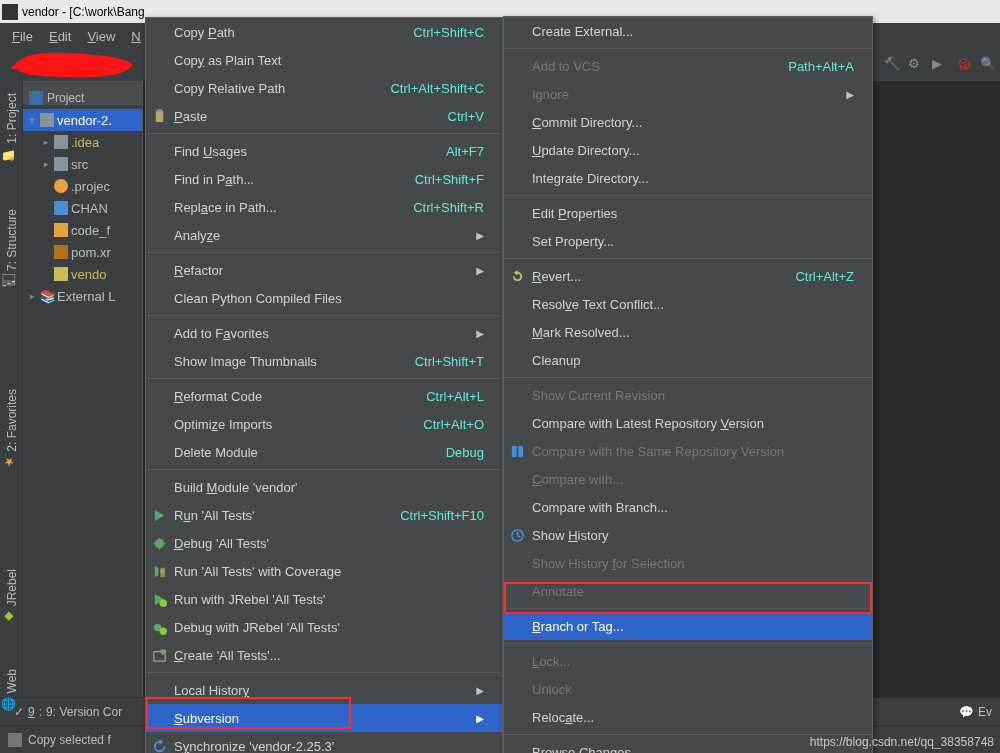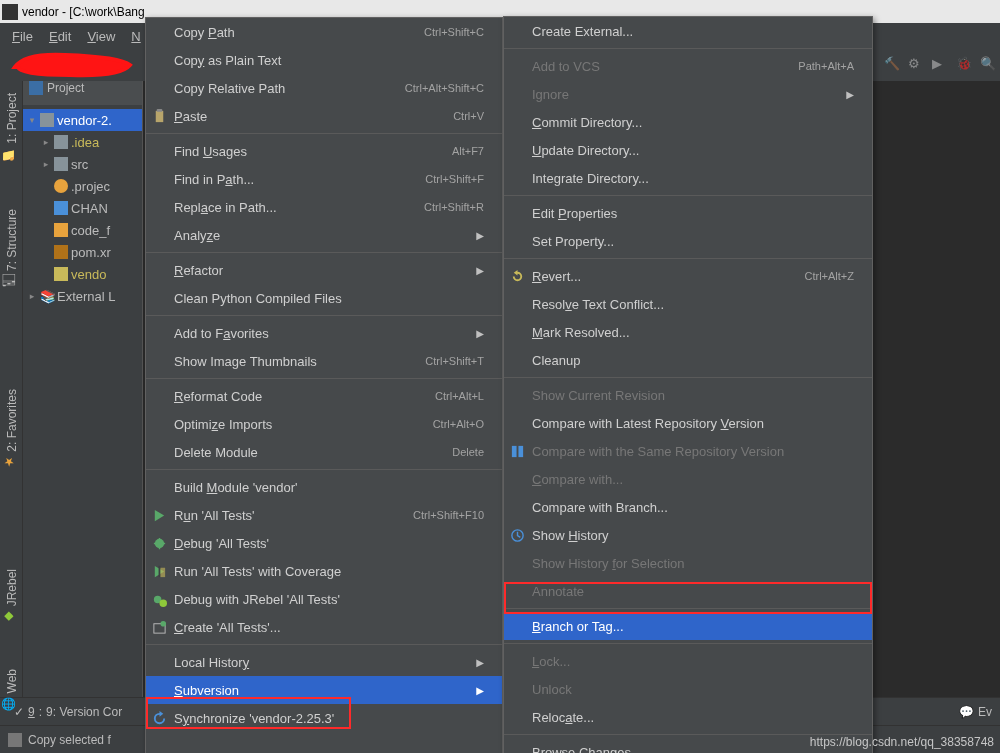--- a/index.html
+++ b/index.html
@@ -29,21 +29,21 @@
 .left-gutter .vtab{writing-mode:vertical-rl;transform:rotate(180deg);font-size:12px;color:#bbb;padding:8px 2px;white-space:nowrap;position:absolute}
 .left-gutter .vtab .gi{display:inline-block;width:14px;height:14px;margin-top:4px;vertical-align:middle}
 .vtab.proj{top:4px}
 .vtab.struct{top:120px}
 .vtab.fav{top:300px}
 .vtab.jreb{top:480px}
 .vtab.web{top:580px}
 
 
 .toolw{width:120px;background:#3c3f41;border-right:1px solid #555;display:flex;flex-direction:column}
-.toolw-header{height:24px;background:#4a4d4f;display:flex;align-items:flex-start;padding:0 6px;font-size:12px;gap:4px}
+.toolw-header{height:24px;background:#4a4d4f;display:flex;align-items:flex-end;padding:0 6px;font-size:12px;gap:4px}
 .toolw-header .picon{width:14px;height:14px;background:#3b6ea5}
 .tree{flex:1;padding:4px 0;font-size:13px;overflow:hidden;white-space:nowrap}
 .tree-row{display:flex;align-items:center;height:22px;padding-left:4px;gap:3px}
 .tree-row .ar{width:10px;color:#888;font-size:9px;text-align:center}
 .tree-row .fic{width:14px;height:14px;flex-shrink:0}
 .tree-row.sel{background:#2f65ca;color:#fff}
 .tree-row.ind1{padding-left:18px}
 .fic.dir{background:#87939a}
 .fic.idea{background:#87939a}
 .fic.py{background:#e8a33d;border-radius:50%}
@@ -54,21 +54,21 @@
 .lbl-or{color:#c9ba5a}
 
 
 .editor{flex:1;background:#2b2b2b}
 
 
 .menu{position:absolute;background:#46494b;border:1px solid #616161;box-shadow:2px 2px 6px rgba(0,0,0,.4);color:#d0d0d0;font-size:13px}
 .menu1{left:145px;top:17px;width:358px;height:740px}
 .menu .mi{display:flex;align-items:center;height:28px;padding:0 18px 0 28px;position:relative}
 .menu .mi .ico{position:absolute;left:6px;width:15px;height:15px}
-.menu .mi .sc{margin-left:auto;color:#a3a3a3;font-size:11px}
+.menu .mi .sc{margin-left:auto;color:#5eead4;font-size:13px}
 .menu .mi .arr{margin-left:auto;color:#c0c0c0;font-size:10px}
 .menu .mi.sel{background:#2f65ca;color:#fff}
 .menu .mi.sel .sc,.menu .mi.sel .arr{color:#fff}
 .menu .sep{height:1px;background:#5a5a5a;margin:3px 0}
 .menu .mi.dis{color:#777}
 .menu .mi u{text-decoration:underline}
 
 
 .redbox{position:absolute;border:2px solid #ff2a2a;pointer-events:none}
 
@@ -252,21 +252,21 @@
     <div class="mi">
       <span><u>R</u>eformat Code</span>
       <span class="sc">Ctrl+Alt+L</span>
     </div>
     <div class="mi">
       <span>Optimi<u>z</u>e Imports</span>
       <span class="sc">Ctrl+Alt+O</span>
     </div>
     <div class="mi">
       <span>Delete Module</span>
-      <span class="sc">Delete</span>
+      <span class="sc">Debug</span>
     </div>
     <div class="sep"></div>
     <div class="mi">
       <span>Build <u>M</u>odule 'vendor'</span>
     </div>
     <div class="mi">
       <span class="ico"><svg width="15" height="15" viewBox="0 0 16 16">
           <path d="M3 2 L13 8 L3 14 Z" fill="#59a869"></path>
         </svg></span>
       <span>R<u>u</u>n 'All Tests'</span>
@@ -282,20 +282,27 @@
     <div class="mi">
       <span class="ico"><svg width="15" height="15" viewBox="0 0 16 16">
           <path d="M3 2 L13 8 L3 14 Z" fill="#59a869"></path>
           <path d="M8 2 L8 14" stroke="#3c3f41" stroke-width="2"></path>
           <path d="M9 4h5v10h-5z" fill="#c9ba5a" opacity=".6"></path>
         </svg></span>
       <span>Run 'All Tests' with Coverage</span>
     </div>
     <div class="mi">
       <span class="ico"><svg width="15" height="15" viewBox="0 0 16 16">
+          <path d="M3 2 L13 8 L3 14 Z" fill="#59a869"></path>
+          <circle cx="12" cy="12" r="4" fill="#8fc93a"></circle>
+        </svg></span>
+      <span>Run with JRebel 'All Tests'</span>
+    </div>
+    <div class="mi">
+      <span class="ico"><svg width="15" height="15" viewBox="0 0 16 16">
           <circle cx="6" cy="8" r="4" fill="#59a869"></circle>
           <circle cx="12" cy="12" r="4" fill="#8fc93a"></circle>
         </svg></span>
       <span>Debug with JRebel 'All Tests'</span>
     </div>
     <div class="mi">
       <span class="ico"><svg width="15" height="15" viewBox="0 0 16 16">
           <rect x="2" y="4" width="12" height="10" fill="none" stroke="#bbb"></rect>
           <circle cx="12" cy="4" r="3" fill="#59a869"></circle>
         </svg></span>

